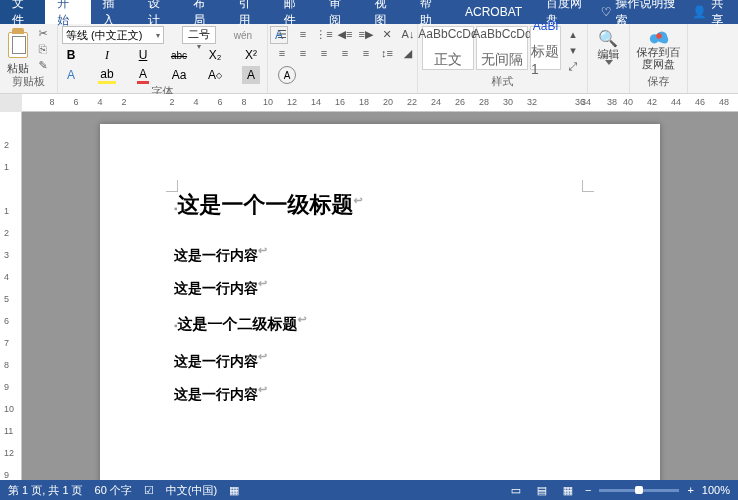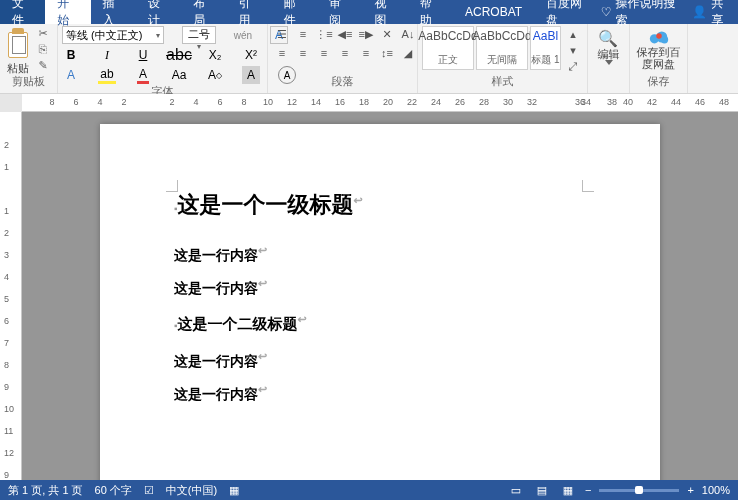--- a/index.html
+++ b/index.html
@@ -36,21 +36,21 @@
 .fbtn.strike { text-decoration: line-through; }
 
 .para-group { width: 150px; }
 .para-row { display: flex; gap: 1px; }
 .pbtn { width: 20px; height: 16px; display: flex; align-items: center; justify-content: center; cursor: pointer; font-size: 11px; color: #555; }
 
 .styles-group { width: 170px; }
 .style-box { width: 52px; height: 44px; border: 1px solid #d0d0d0; background: #fff; display: flex; flex-direction: column; align-items: center; justify-content: center; font-size: 10px; cursor: pointer; }
 .style-box .preview { font-size: 12px; color: #555; }
 .style-box.h1 .preview { font-size: 12px; font-weight: normal; color: #1d4ed8; }
-.style-box .lbl { font-size: 10px; color: #666; margin-top: 10px; }
+.style-box .lbl { font-size: 14px; color: #666; margin-top: 10px; }
 
 .edit-group, .save-group { width: 42px; }
 .big-btn { display: flex; flex-direction: column; align-items: center; cursor: pointer; padding-top: 2px; }
 .big-btn .icn { width: 20px; height: 20px; display: flex; align-items: center; justify-content: center; font-size: 16px; }
 .big-btn .lbl { font-size: 11px; color: #444; text-align: center; line-height: 1.1; }
 
 .ruler-h { height: 18px; background: #fff; border-bottom: 1px solid #c8c8c8; position: relative; margin-left: 22px; font-size: 9px; color: #666; }
 .ruler-h .tick-num { transform: translateX(-50%); position: absolute; top: 3px; }
 
 .workspace { display: flex; height: 368px; background: #969696; }
@@ -136,21 +136,21 @@
           <span>二号</span>
           <span class="dropdown-arrow">▾</span>
         </div>
         <div class="fbtn" style="font-size:10px;color:#888;">wén</div>
         <div class="fbtn" style="border:1px solid #c0c0c0;color:#2b72c5;">A</div>
       </div>
       <div class="font-row">
         <div class="fbtn bold">B</div>
         <div class="fbtn italic">I</div>
         <div class="fbtn underline">U</div>
-        <div class="fbtn strike" style="font-size:16px;">abc</div>
+        <div class="fbtn strike" style="font-size:10px;">abc</div>
         <div class="fbtn">X₂</div>
         <div class="fbtn">X²</div>
       </div>
       <div class="font-row">
         <div class="fbtn" style="color:#3a7ac8;">A</div>
         <div class="fbtn">
             <span style="border-bottom:3px solid #ffeb3b;padding:0 2px;">ab</span>
           </div>
         <div class="fbtn">
             <span style="border-bottom:3px solid #e53e3e;padding:0 2px;">A</span>
@@ -180,21 +180,20 @@
         <div class="pbtn">≡</div>
         <div class="pbtn">≡</div>
         <div class="pbtn">≡</div>
         <div class="pbtn">≡</div>
         <div class="pbtn">≡</div>
         <div class="pbtn">↕≡</div>
         <div class="pbtn">◢</div>
         <div class="pbtn">⊞</div>
       </div>
     </div>
-    <div class="group-label">段落</div>
   </div>
 
   <div class="group styles-group">
     <div class="group-body">
       <div class="style-box">
         <span class="preview">AaBbCcDd</span>
         <span class="lbl">正文</span>
       </div>
       <div class="style-box">
         <span class="preview">AaBbCcDd</span>

